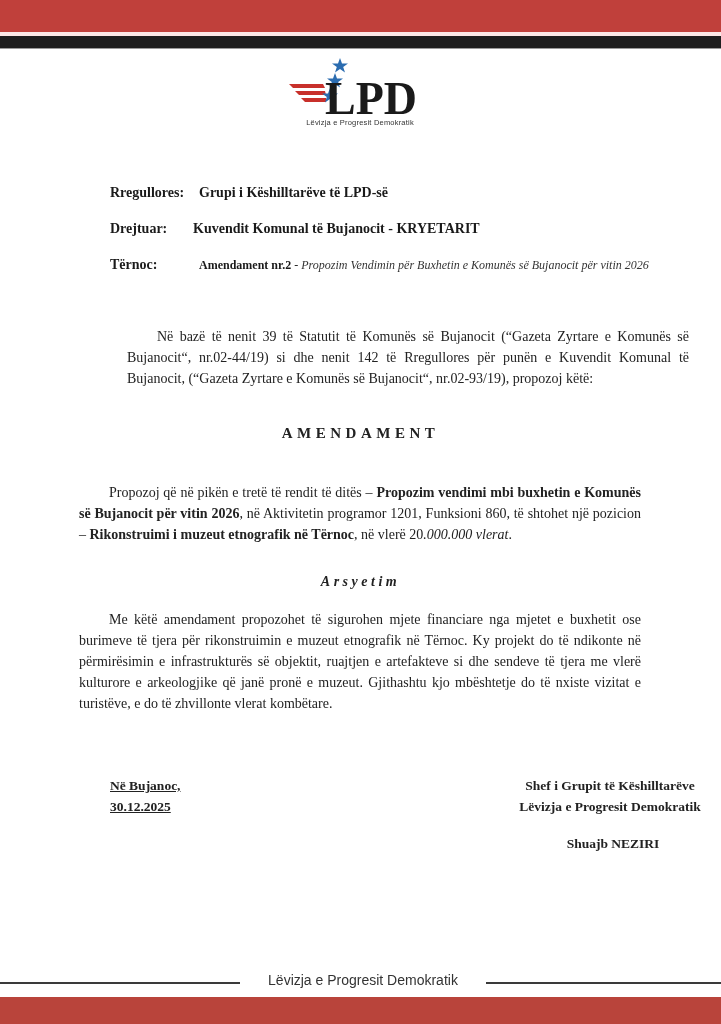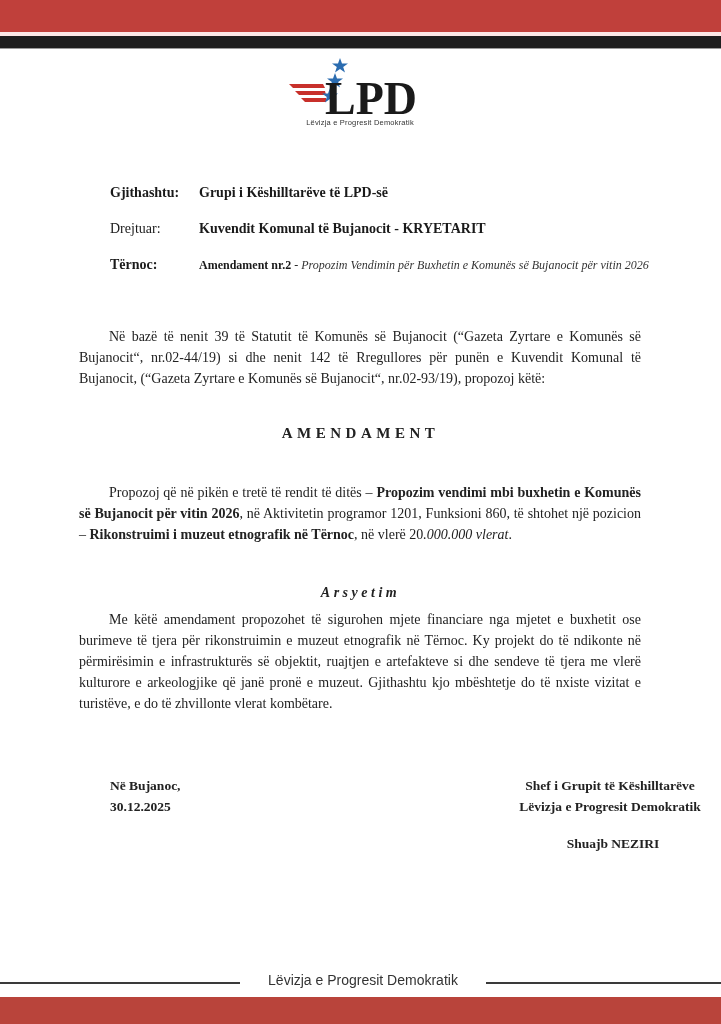--- a/index.html
+++ b/index.html
@@ -30,21 +30,21 @@
   .para {
     position: absolute; left: 79px; width: 562px; font-size: 14px; line-height: 21px;
     text-align: justify; text-indent: 30px; color: #222;
   }
   .heading-amend {
     position: absolute; left: 0; top: 425px; width: 721px; text-align: center;
     font-size: 15px; font-weight: bold; letter-spacing: 4.5px; color: #222;
   }
   .heading-arsy {
     position: absolute; left: 0; top: 574px; width: 721px; text-align: center;
-    font-size: 14px; font-weight: bold; font-style: italic; letter-spacing: 3.5px; color: #222; margin-top: 11px;
+    font-size: 14px; font-weight: bold; font-style: italic; letter-spacing: 3.5px; color: #222;
   }
   .sig { position: absolute; font-size: 13.5px; font-weight: bold; line-height: 21px; color: #222; }
 
   .foot-line-left { position: absolute; left: 0; top: 982px; width: 240px; height: 2px; background: #3a3a3a; }
   .foot-line-right { position: absolute; left: 486px; top: 982px; width: 235px; height: 2px; background: #3a3a3a; }
   .foot-text {
     position: absolute; left: 240px; top: 972px; width: 246px; text-align: center;
     font-family: "Liberation Sans", sans-serif; font-size: 14px; color: #333;
   }
   .bottom-red { position: absolute; left: 0; top: 997px; width: 721px; height: 27px; background: #b9443b; }
@@ -68,47 +68,47 @@
       <polygon points="55,2 57,7.5 63,7.5 58.2,11 60,16.5 55,13 50,16.5 51.8,11 47,7.5 53,7.5"></polygon>
       <polygon points="50,17 52,22.5 58,22.5 53.2,26 55,31.5 50,28 45,31.5 46.8,26 42,22.5 48,22.5"></polygon>
       <polygon points="45,32 47,37.5 53,37.5 48.2,41 50,46.5 45,43 40,46.5 41.8,41 37,37.5 43,37.5"></polygon>
     </g>
     <text x="40" y="58" font-family="Liberation Serif, serif" font-weight="bold" font-size="46" fill="#1a1a1a">LPD</text>
   </svg>
   <div class="logo-text">Lëvizja e Progresit Demokratik</div>
 </div>
 
 <div class="field" style="left:110px; top:185px;">
-  <span class="lbl">Gjithashtu:</span>
+  <span class="lbl">Rregullores:</span>
   <span class="val" style="left:89px;text-align:center;">Grupi i Këshilltarëve të LPD-së</span>
 </div>
 <div class="field" style="left:110px; top:221px;">
-  <span class="lbl" style="font-weight:normal;">Drejtuar:</span>
-  <span class="val" style="left:89px;">Kuvendit Komunal të Bujanocit - KRYETARIT</span>
+  <span class="lbl" style="font-weight:bold;">Drejtuar:</span>
+  <span class="val" style="left:83px;">Kuvendit Komunal të Bujanocit - KRYETARIT</span>
 </div>
 <div class="field" style="left:110px; top:257px;">
   <span class="lbl">Tërnoc:</span>
 </div>
 <div class="subject-val">
   <b>Amendament nr.2</b><span> - </span><i>Propozim Vendimin për Buxhetin e Komunës së Bujanocit për vitin 2026</i>
 </div>
 
-<div class="para" style="top:326px;">Në bazë të nenit 39 të Statutit të Komunës së Bujanocit (“Gazeta Zyrtare e Komunës së Bujanocit“, nr.02-44/19) si dhe nenit 142 të Rregullores për punën e Kuvendit Komunal të Bujanocit, (“Gazeta Zyrtare e Komunës së Bujanocit“, nr.02-93/19), propozoj këtë:</div>
+<div class="para" style="top:326px;margin-left:48px;">Në bazë të nenit 39 të Statutit të Komunës së Bujanocit (“Gazeta Zyrtare e Komunës së Bujanocit“, nr.02-44/19) si dhe nenit 142 të Rregullores për punën e Kuvendit Komunal të Bujanocit, (“Gazeta Zyrtare e Komunës së Bujanocit“, nr.02-93/19), propozoj këtë:</div>
 
 <div class="heading-amend">AMENDAMENT</div>
 
 <div class="para" style="top:482px;">
   <span>Propozoj që në pikën e tretë të rendit të ditës – </span><b>Propozim vendimi mbi buxhetin e Komunës së Bujanocit për vitin 2026</b><span>, në Aktivitetin programor 1201, Funksioni 860, të shtohet një pozicion – </span><b>Rikonstruimi i muzeut etnografik në Tërnoc</b><span>, në vlerë 20</span><i>.000.000 vlerat</i><span>.</span>
 </div>
 
 <div class="heading-arsy">Arsyetim</div>
 
 <div class="para" style="top:609px;">Me këtë amendament propozohet të sigurohen mjete financiare nga mjetet e buxhetit ose burimeve të tjera për rikonstruimin e muzeut etnografik në Tërnoc. Ky projekt do të ndikonte në përmirësimin e infrastrukturës së objektit, ruajtjen e artefakteve si dhe sendeve të tjera me vlerë kulturore e arkeologjike që janë pronë e muzeut. Gjithashtu kjo mbështetje do të nxiste vizitat e turistëve, e do të zhvillonte vlerat kombëtare.</div>
 
-<div class="sig" style="left:110px; top:775px;">
+<div class="sig" style="left:110px; top:775px;text-decoration:underline;">
   <div>Në Bujanoc,</div>
   <div>30.12.2025</div>
 </div>
 <div class="sig" style="left:0; width:1220px; top:775px; text-align:center;">
   <div>Shef i Grupit të Këshilltarëve</div>
   <div>Lëvizja e Progresit Demokratik</div>
 </div>
 <div class="sig" style="left:0; width:1226px; top:833px; text-align:center;">Shuajb NEZIRI</div>
 
 <div class="foot-line-left"></div>

